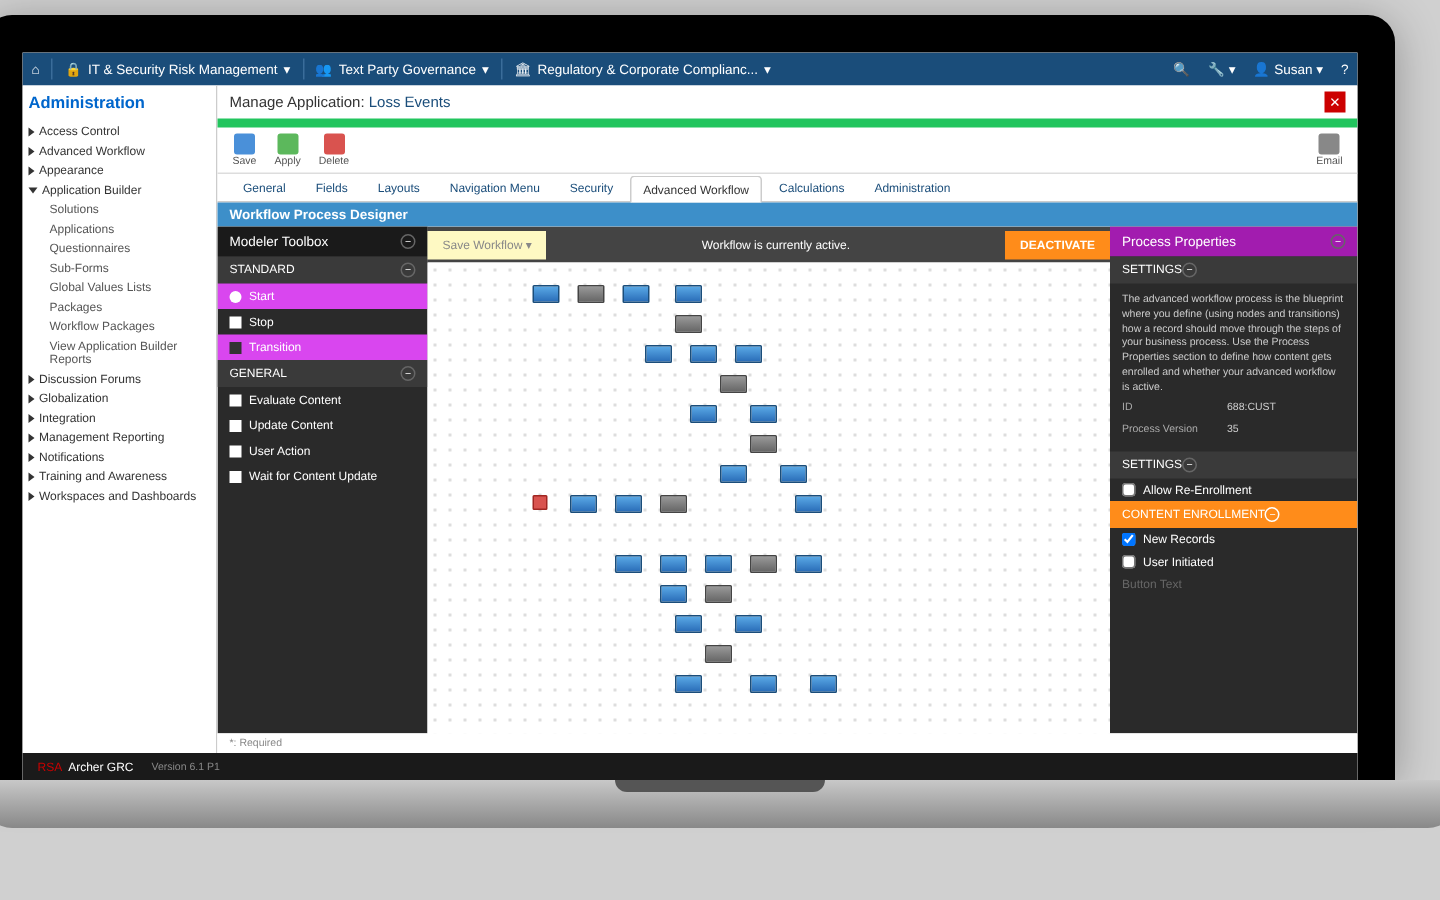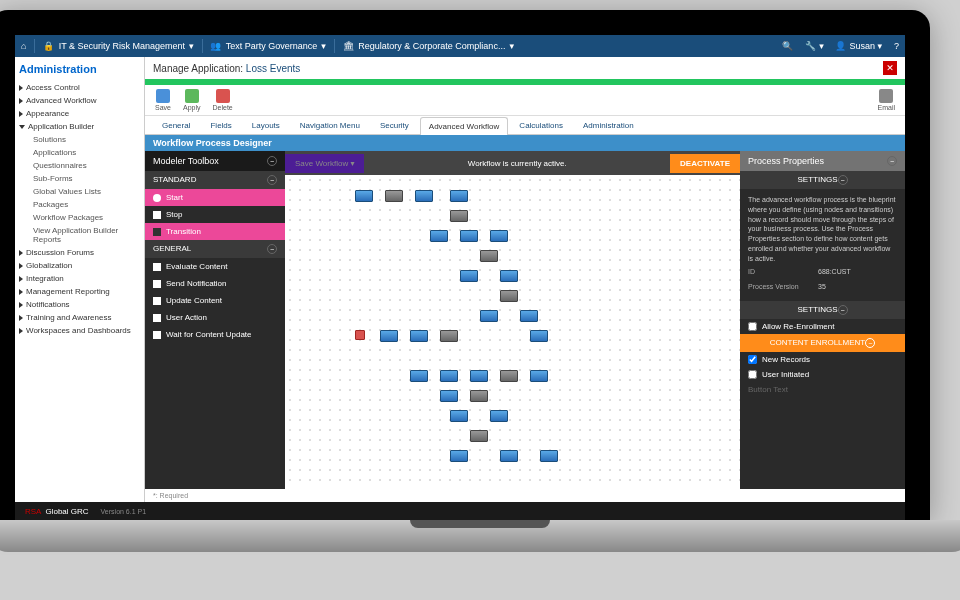--- a/index.html
+++ b/index.html
@@ -39,36 +39,36 @@
 .tab{padding:4px 8px;color:#1a4d7a;cursor:pointer;border:1px solid transparent;border-bottom:none}
 .tab.active{background:#fff;border-color:#ccc;color:#333;border-radius:3px 3px 0 0;position:relative;top:1px}
 
 .section-title{background:#3d8fc9;color:#fff;padding:3px 8px;font-size:9px;font-weight:bold}
 
 .designer{flex:1;display:flex;overflow:hidden}
 .toolbox{width:140px;background:#2a2a2a;color:#fff;font-size:8px;display:flex;flex-direction:column}
 .toolbox-header{background:#1a1a1a;padding:5px 8px;font-size:9px;display:flex;justify-content:space-between;align-items:center}
 .toolbox-section{background:#3a3a3a;padding:4px 8px;font-size:8px;display:flex;justify-content:space-between;text-transform:uppercase}
 .tb-item{padding:4px 8px;display:flex;align-items:center;gap:5px;cursor:pointer}
-.tb-item.active{background:#ec4899}
+.tb-item.active{background:#d946ef}
 .tb-icon{width:8px;height:8px;background:#fff;border-radius:50%}
 
 .canvas-area{flex:1;display:flex;flex-direction:column}
 .canvas-toolbar{background:#444;display:flex;align-items:center;height:24px;font-size:8px;color:#fff}
-.save-btn{background:#4c1d95;padding:5px 10px;color:#888}
+.save-btn{background:#fef9c3;padding:5px 10px;color:#888}
 .status-txt{flex:1;text-align:center}
 .deact-btn{background:#ff8c1a;padding:5px 10px;font-weight:bold;cursor:pointer}
 .canvas{flex:1;background:#fff;background-image:radial-gradient(#ddd 1px,transparent 1px);background-size:10px 10px;position:relative;overflow:hidden}
 .node{position:absolute;width:18px;height:12px;background:linear-gradient(#5aa9e6,#2a6db8);border:1px solid #1a4d7a;border-radius:1px}
 .node.gray{background:linear-gradient(#999,#666);border-color:#444}
 .node.red{background:#d9534f;border-color:#a02622}
 
 .props{width:165px;background:#2a2a2a;color:#fff;font-size:8px;display:flex;flex-direction:column}
-.props-header{background:#737373;padding:5px 8px;font-size:9px;display:flex;justify-content:space-between}
-.props-section{background:#3a3a3a;padding:4px 8px;font-size:8px;text-transform:uppercase;display:flex;justify-content:center}
+.props-header{background:#a21caf;padding:5px 8px;font-size:9px;display:flex;justify-content:space-between}
+.props-section{background:#3a3a3a;padding:4px 8px;font-size:8px;text-transform:uppercase;display:flex;justify-content:flex-start}
 .props-section.orange{background:#ff8c1a}
 .props-body{padding:6px 8px;font-size:7px;color:#ccc;line-height:1.4}
 .props-row{display:flex;padding:3px 0}
 .props-row .k{width:70px;color:#aaa}
 .check-row{display:flex;align-items:center;gap:5px;padding:3px 8px}
 .check-row input{width:9px;height:9px}
 
 .footer{background:#1a1a1a;height:18px;display:flex;align-items:center;padding:0 10px;color:#fff;font-size:8px}
 .footer .rsa{color:#c00;font-weight:normal;margin-right:4px}
 .footer .ver{margin-left:12px;color:#888;font-size:7px}
@@ -215,24 +215,20 @@
                   <span class="tb-icon" style="border-radius:0;background:#333"></span>
                   <span>Transition</span>
                 </div>
         <div class="toolbox-section">
                   <span>GENERAL</span>
                   <span class="collapse-icon">−</span>
                 </div>
         <div class="tb-item">
                   <span class="tb-icon" style="border-radius:0"></span>
                   <span>Evaluate Content</span>
-                </div>
-        <div class="tb-item">
-                  <span class="tb-icon" style="border-radius:0"></span>
-                  <span>Send Notification</span>
                 </div>
         <div class="tb-item">
                   <span class="tb-icon" style="border-radius:0"></span>
                   <span>Update Content</span>
                 </div>
         <div class="tb-item">
                   <span class="tb-icon" style="border-radius:0"></span>
                   <span>User Action</span>
                 </div>
         <div class="tb-item">
@@ -327,20 +323,20 @@
                   <span>Button Text</span>
                 </div>
       </div>
     </div>
     <div class="required">*: Required</div>
   </div>
 </div>
 
 <div class="footer">
   <span class="rsa">RSA</span>
-  <span>Global GRC</span>
+  <span>Archer GRC</span>
   <span class="ver">Version 6.1 P1</span>
 </div>
 
 </div>
 </div>
 <div class="laptop-base"></div>
 </div>
 
 </body></html>

